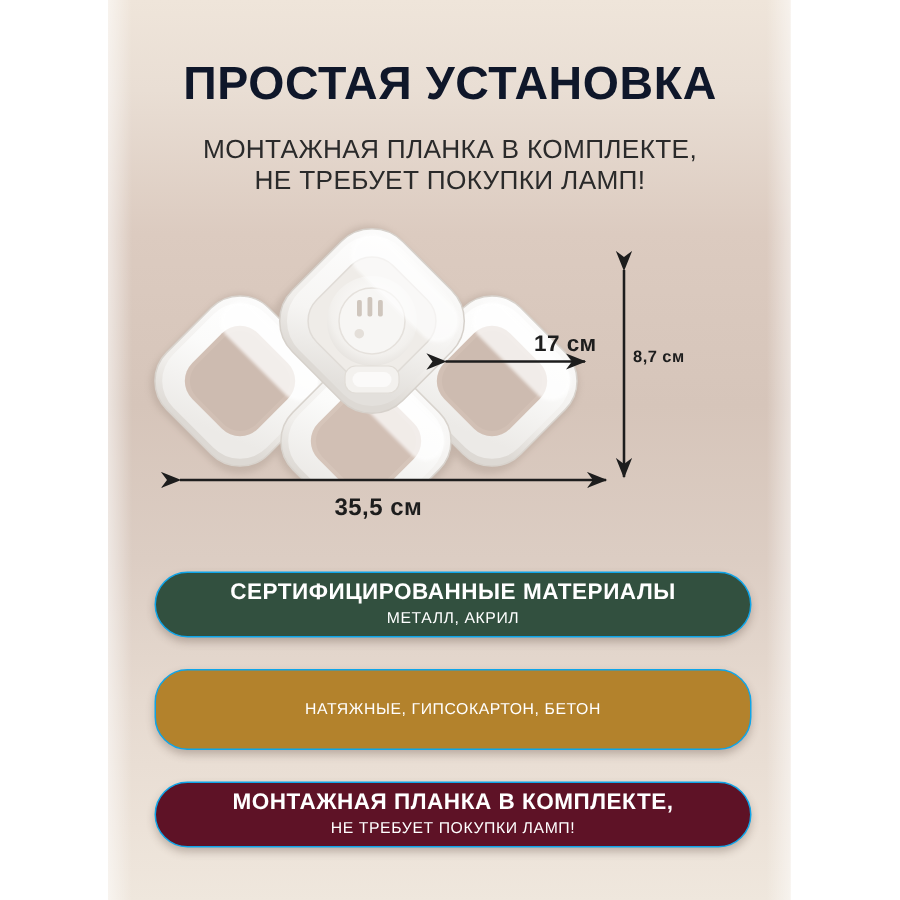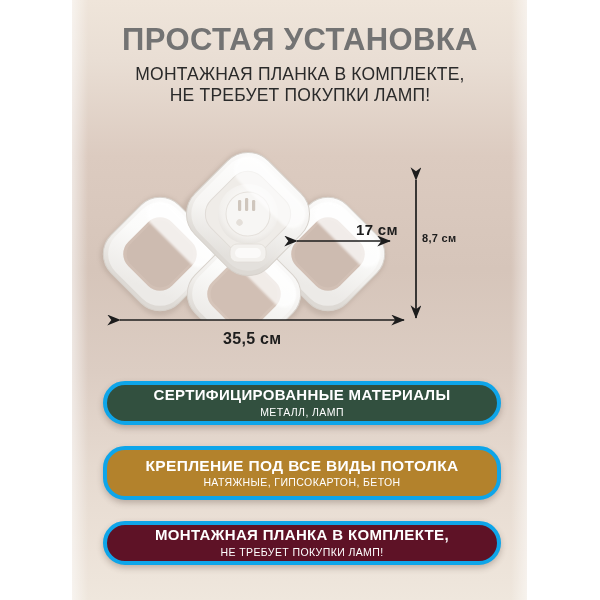--- a/index.html
+++ b/index.html
@@ -57,23 +57,23 @@
     position: absolute;
     left: 0;
     top: 24px;
     width: 600px;
     text-align: center;
   }
   .title-main {
     font-size: 31px;
     font-weight: 700;
     letter-spacing: 0.4px;
-    color: #737373;
+    color: #0f172a;
     line-height: 1.05;
-    margin: 0;
+    margin: 16px;
   }
   .title-sub {
     margin: 7px 0 0 0;
     font-size: 17.5px;
     font-weight: 400;
     letter-spacing: 0.2px;
     color: #2a2a2a;
     line-height: 1.22;
   }
   .title-sub span { display: block; }
@@ -107,21 +107,21 @@
     width: 600px; height: 600px;
     pointer-events: none;
   }
 
   
   .badge {
     position: absolute;
     left: 103px;
     width: 398px;
     box-sizing: border-box;
-    border: 4px solid #0ea5e9;
+    border: 1px solid #0ea5e9;
     border-radius: 22px;
     text-align: center;
     color: #ffffff;
     box-shadow: 0 3px 6px rgba(80,60,50,0.30);
     display: flex;
     flex-direction: column;
     align-items: center;
     justify-content: center;
   }
   .badge-1 {
@@ -282,25 +282,24 @@
 
     <line x1="120" y1="320" x2="404" y2="320" stroke="#1d1d1d" stroke-width="1.7" marker-start="url(#ah2)" marker-end="url(#ah)"></line>
   </svg>
 
   <div class="dim-label dim-17">17 см</div>
   <div class="dim-label dim-87">8,7 см</div>
   <div class="dim-label dim-355">35,5 см</div>
 
   <div class="badge badge-1">
     <div class="badge-title">СЕРТИФИЦИРОВАННЫЕ МАТЕРИАЛЫ</div>
-    <div class="badge-sub">МЕТАЛЛ, ЛАМП</div>
+    <div class="badge-sub">МЕТАЛЛ, АКРИЛ</div>
   </div>
 
   <div class="badge badge-2">
-    <div class="badge-title">КРЕПЛЕНИЕ ПОД ВСЕ ВИДЫ ПОТОЛКА</div>
     <div class="badge-sub">НАТЯЖНЫЕ, ГИПСОКАРТОН, БЕТОН</div>
   </div>
 
   <div class="badge badge-3">
     <div class="badge-title">МОНТАЖНАЯ ПЛАНКА В КОМПЛЕКТЕ,</div>
     <div class="badge-sub">НЕ ТРЕБУЕТ ПОКУПКИ ЛАМП!</div>
   </div>
 
 </div>
 

